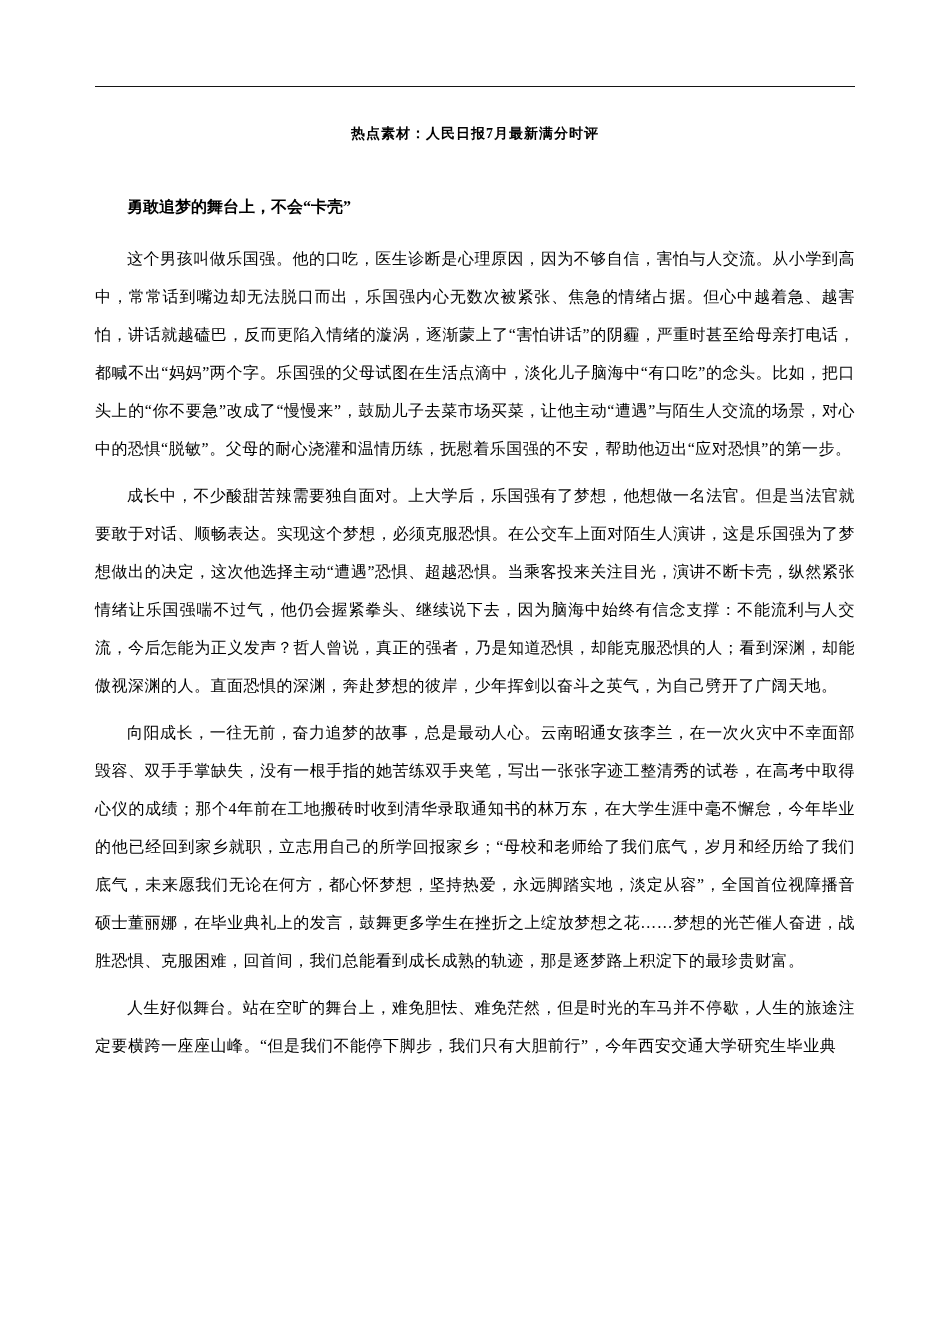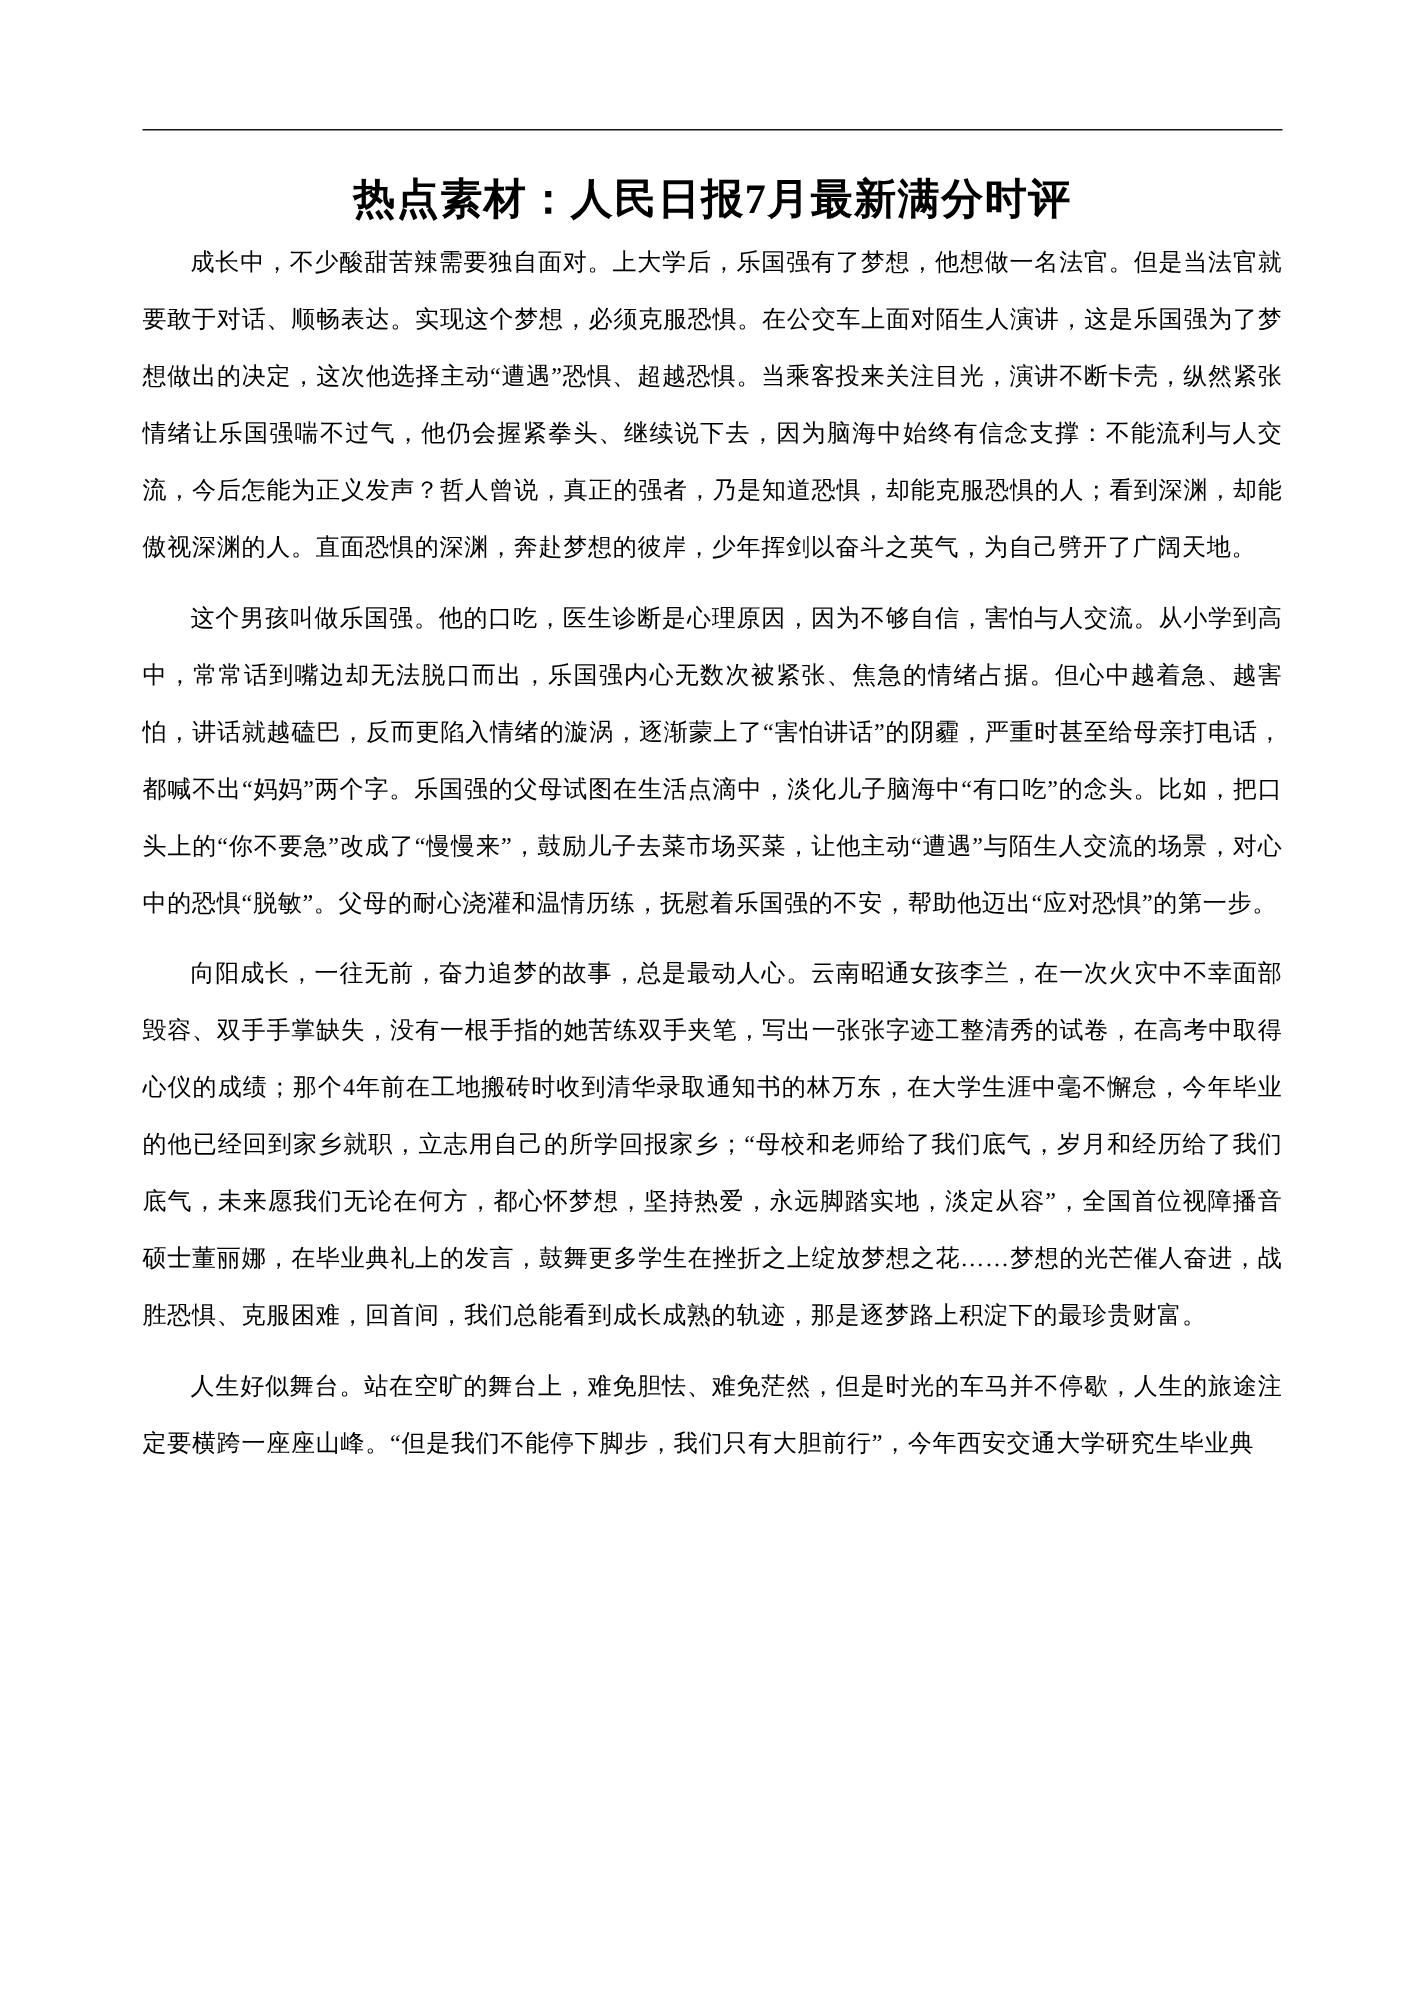--- a/index.html
+++ b/index.html
@@ -23,21 +23,21 @@
   }
   .top-rule {
     border: none;
     border-top: 1.5px solid #141414;
     margin: 0;
     width: 100%;
   }
   .title {
     margin: 32px 0 0 0;
     text-align: center;
-    font-size: 28px;
+    font-size: 14px;
     line-height: 29px;
     font-weight: bold;
     letter-spacing: 1px;
   }
   .subheading {
     margin: 48px 0 22px 32px;
     font-size: 16px;
     line-height: 22px;
     font-weight: bold;
   }
@@ -54,24 +54,25 @@
 </head>
 <body>
 
 <div class="canvas">
   <div class="page">
 
     <hr class="top-rule">
 
     <h1 class="title">热点素材：人民日报7月最新满分时评</h1>
 
+    <h2 class="subheading">勇敢追梦的舞台上，不会“卡壳”</h2>
 
 
+    <p class="para">这个男孩叫做乐国强。他的口吃，医生诊断是心理原因，因为不够自信，害怕与人交流。从小学到高中，常常话到嘴边却无法脱口而出，乐国强内心无数次被紧张、焦急的情绪占据。但心中越着急、越害怕，讲话就越磕巴，反而更陷入情绪的漩涡，逐渐蒙上了“害怕讲话”的阴霾，严重时甚至给母亲打电话，都喊不出“妈妈”两个字。乐国强的父母试图在生活点滴中，淡化儿子脑海中“有口吃”的念头。比如，把口头上的“你不要急”改成了“慢慢来”，鼓励儿子去菜市场买菜，让他主动“遭遇”与陌生人交流的场景，对心中的恐惧“脱敏”。父母的耐心浇灌和温情历练，抚慰着乐国强的不安，帮助他迈出“应对恐惧”的第一步。</p>
+
     <p class="para">成长中，不少酸甜苦辣需要独自面对。上大学后，乐国强有了梦想，他想做一名法官。但是当法官就要敢于对话、顺畅表达。实现这个梦想，必须克服恐惧。在公交车上面对陌生人演讲，这是乐国强为了梦想做出的决定，这次他选择主动“遭遇”恐惧、超越恐惧。当乘客投来关注目光，演讲不断卡壳，纵然紧张情绪让乐国强喘不过气，他仍会握紧拳头、继续说下去，因为脑海中始终有信念支撑：不能流利与人交流，今后怎能为正义发声？哲人曾说，真正的强者，乃是知道恐惧，却能克服恐惧的人；看到深渊，却能傲视深渊的人。直面恐惧的深渊，奔赴梦想的彼岸，少年挥剑以奋斗之英气，为自己劈开了广阔天地。</p>
-
-    <p class="para">这个男孩叫做乐国强。他的口吃，医生诊断是心理原因，因为不够自信，害怕与人交流。从小学到高中，常常话到嘴边却无法脱口而出，乐国强内心无数次被紧张、焦急的情绪占据。但心中越着急、越害怕，讲话就越磕巴，反而更陷入情绪的漩涡，逐渐蒙上了“害怕讲话”的阴霾，严重时甚至给母亲打电话，都喊不出“妈妈”两个字。乐国强的父母试图在生活点滴中，淡化儿子脑海中“有口吃”的念头。比如，把口头上的“你不要急”改成了“慢慢来”，鼓励儿子去菜市场买菜，让他主动“遭遇”与陌生人交流的场景，对心中的恐惧“脱敏”。父母的耐心浇灌和温情历练，抚慰着乐国强的不安，帮助他迈出“应对恐惧”的第一步。</p>
 
     <p class="para">向阳成长，一往无前，奋力追梦的故事，总是最动人心。云南昭通女孩李兰，在一次火灾中不幸面部毁容、双手手掌缺失，没有一根手指的她苦练双手夹笔，写出一张张字迹工整清秀的试卷，在高考中取得心仪的成绩；那个4年前在工地搬砖时收到清华录取通知书的林万东，在大学生涯中毫不懈怠，今年毕业的他已经回到家乡就职，立志用自己的所学回报家乡；“母校和老师给了我们底气，岁月和经历给了我们底气，未来愿我们无论在何方，都心怀梦想，坚持热爱，永远脚踏实地，淡定从容”，全国首位视障播音硕士董丽娜，在毕业典礼上的发言，鼓舞更多学生在挫折之上绽放梦想之花……梦想的光芒催人奋进，战胜恐惧、克服困难，回首间，我们总能看到成长成熟的轨迹，那是逐梦路上积淀下的最珍贵财富。</p>
 
     <p class="para">人生好似舞台。站在空旷的舞台上，难免胆怯、难免茫然，但是时光的车马并不停歇，人生的旅途注定要横跨一座座山峰。“但是我们不能停下脚步，我们只有大胆前行”，今年西安交通大学研究生毕业典</p>
 
   </div>
 </div>
 
 </body></html>

